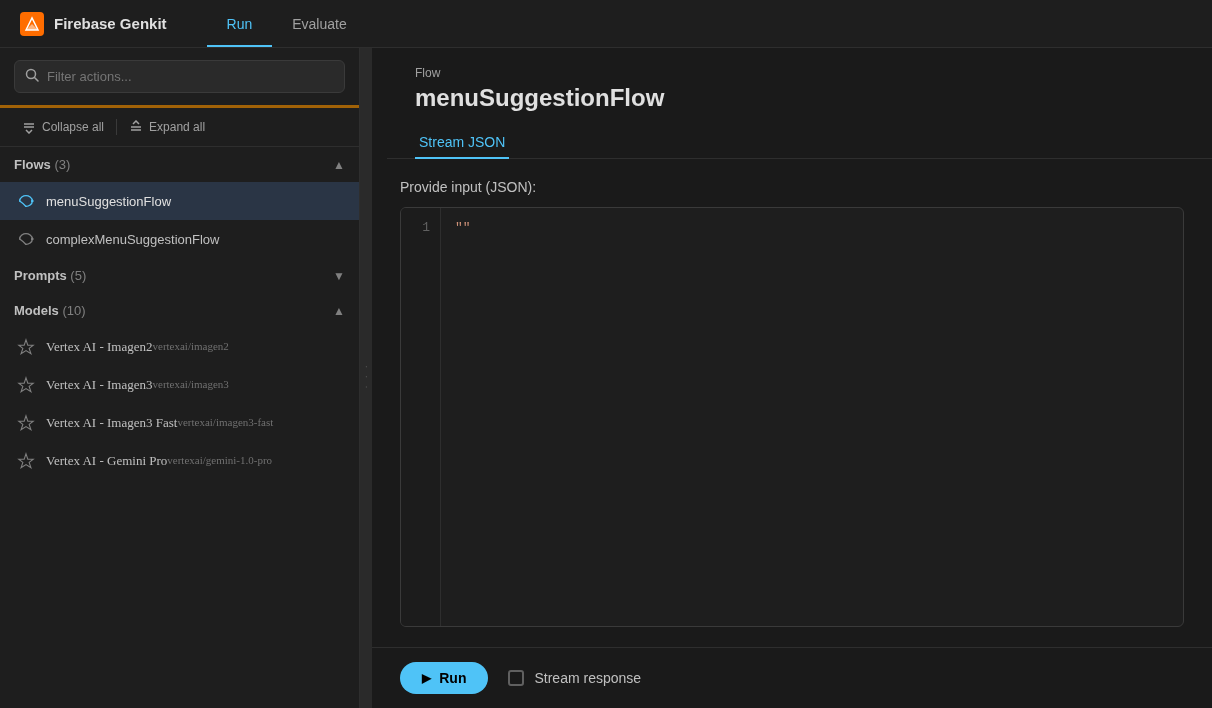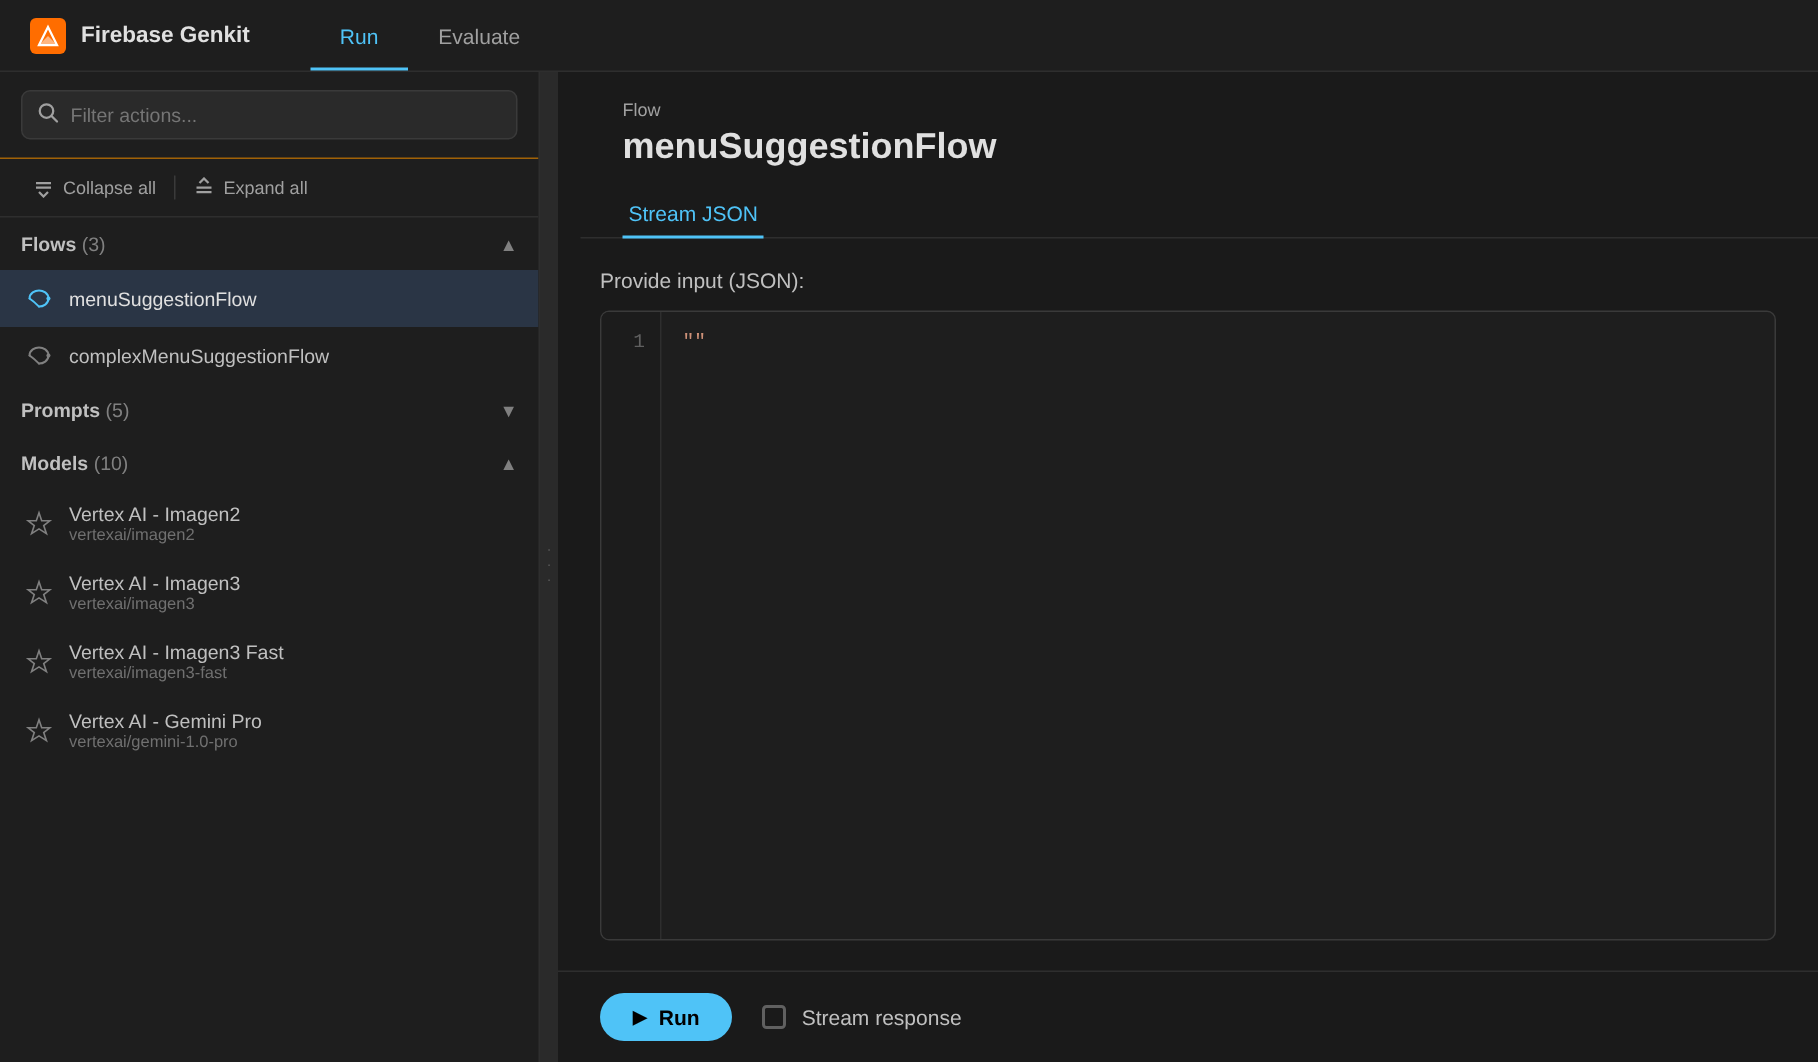--- a/index.html
+++ b/index.html
@@ -95,21 +95,21 @@
       background: #1e1e1e;
       border-right: 1px solid #2e2e2e;
       display: flex;
       flex-direction: column;
       flex-shrink: 0;
       overflow-y: auto;
     }
 
     .search-bar {
       padding: 12px 14px;
-      border-bottom: 1px solid #a16207;
+      border-bottom: 3px solid #a16207;
     }
 
     .search-input-wrapper {
       display: flex;
       align-items: center;
       background: #2a2a2a;
       border: 1px solid #3a3a3a;
       border-radius: 6px;
       padding: 7px 10px;
       gap: 8px;
@@ -217,21 +217,22 @@
     }
 
     .item-sub {
       font-size: 11px;
       color: #707070;
       margin-top: 1px;
     }
 
     .item-text-group {
       display: flex;
-      flex-direction: column;
+      flex-direction: row;
+      font-family: Liberation Serif, serif;
     }
 
     
     .right-panel {
       flex: 1;
       background: #1a1a1a;
       display: flex;
       flex-direction: column;
       overflow: hidden;
     }

